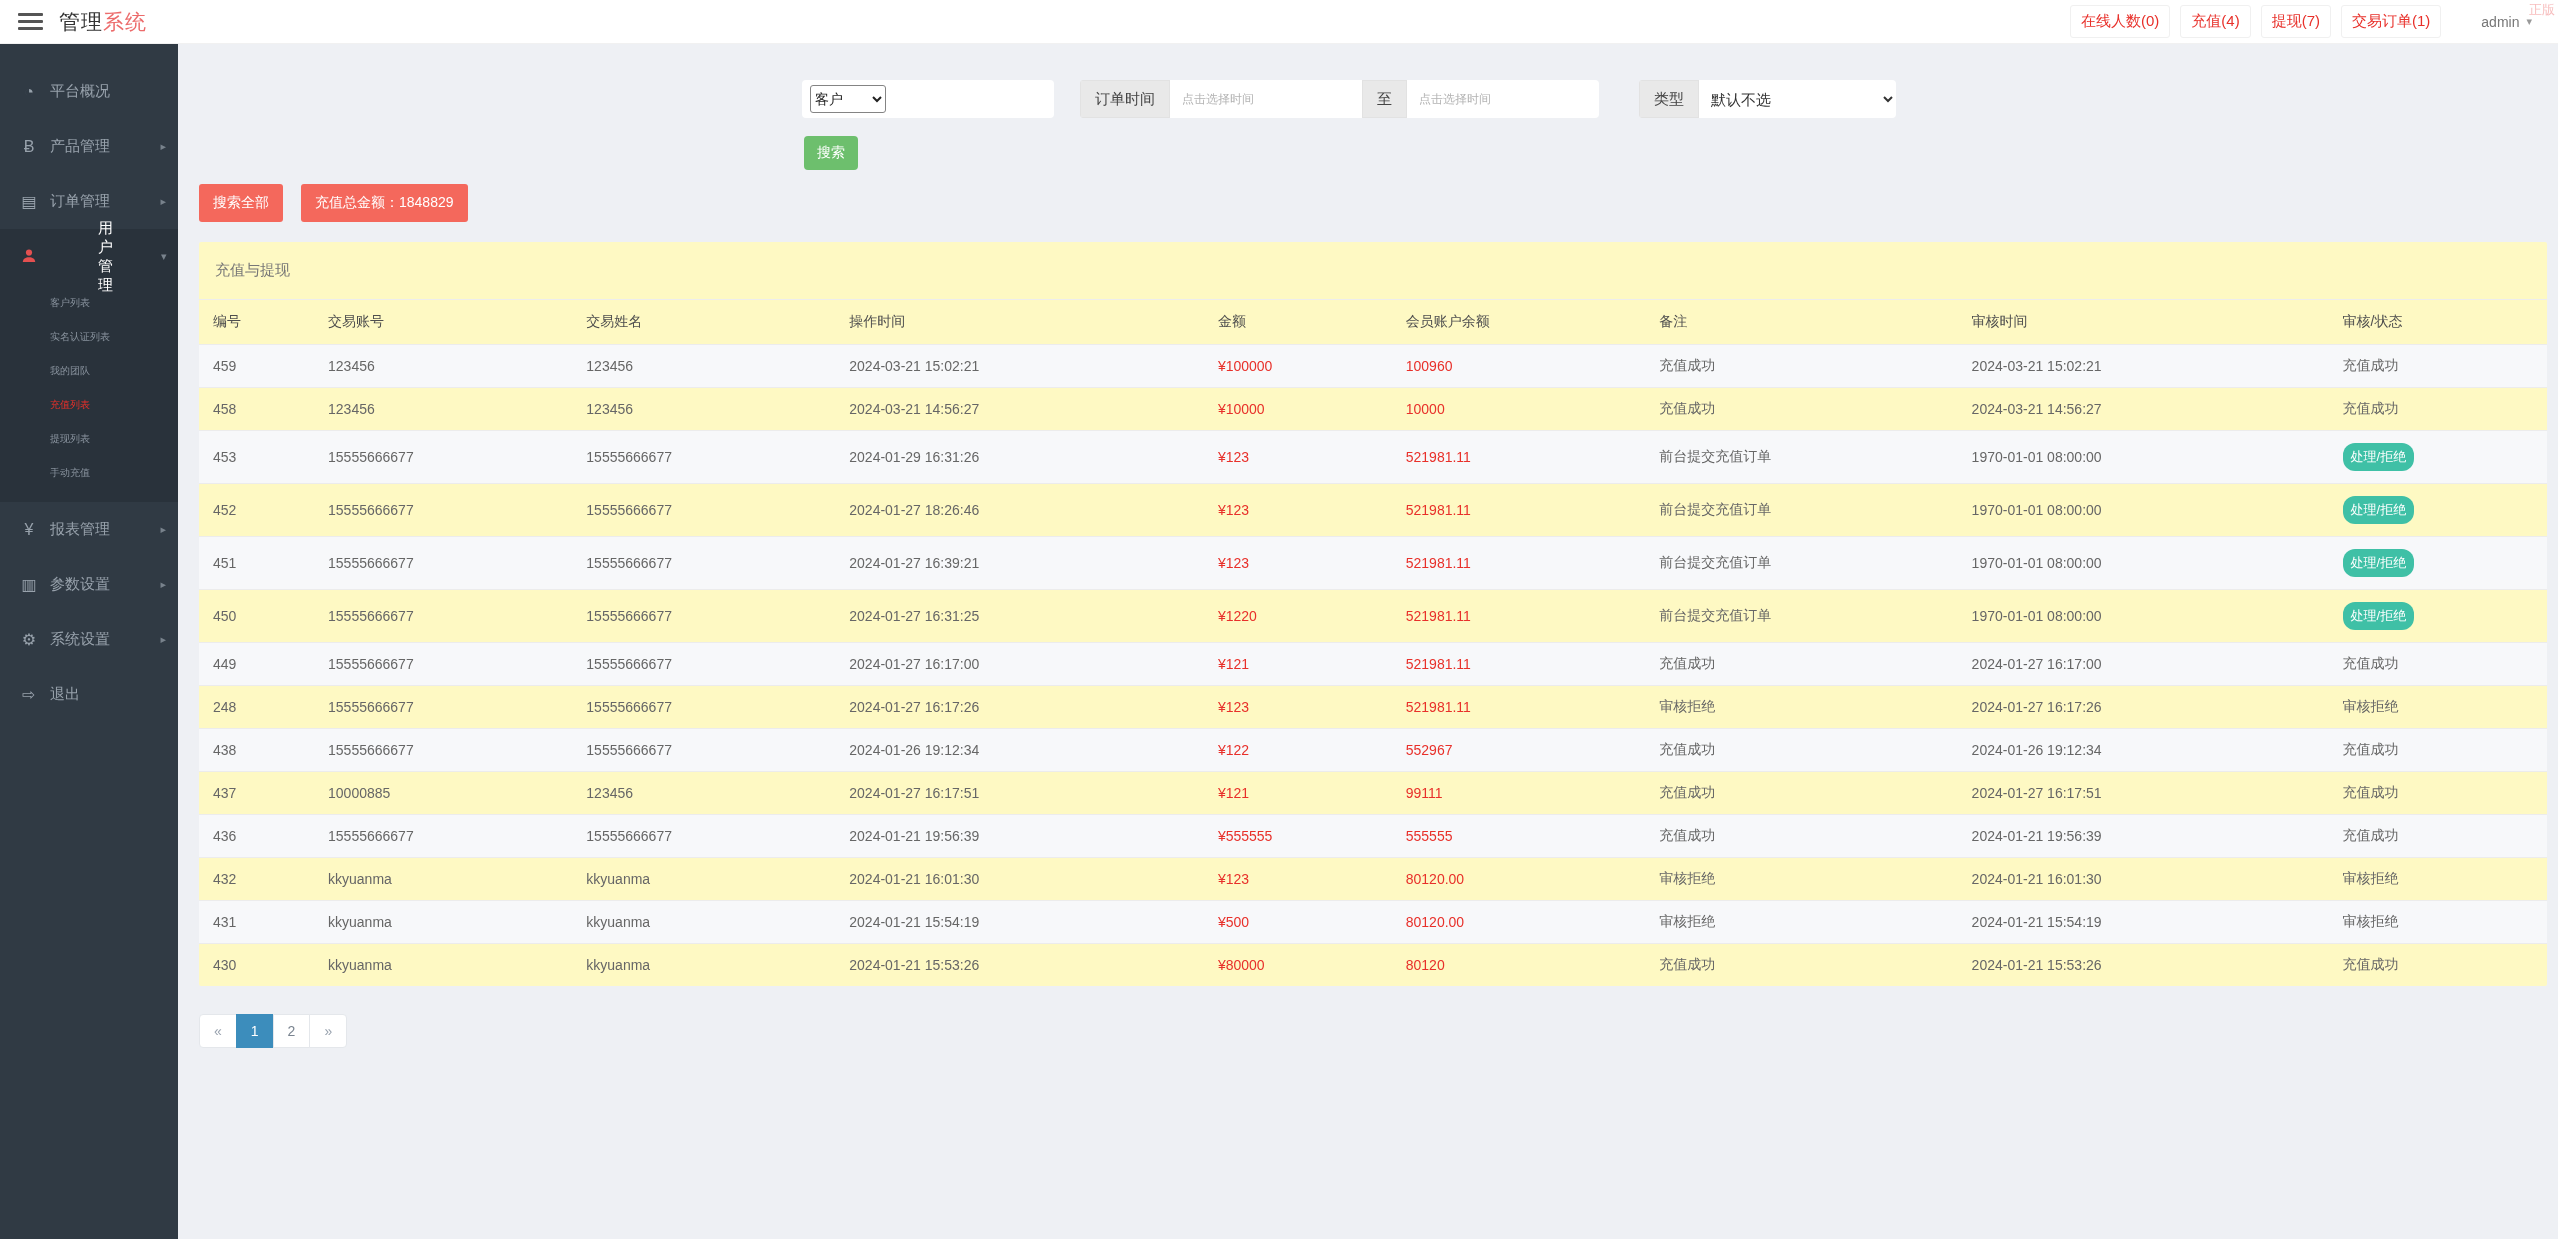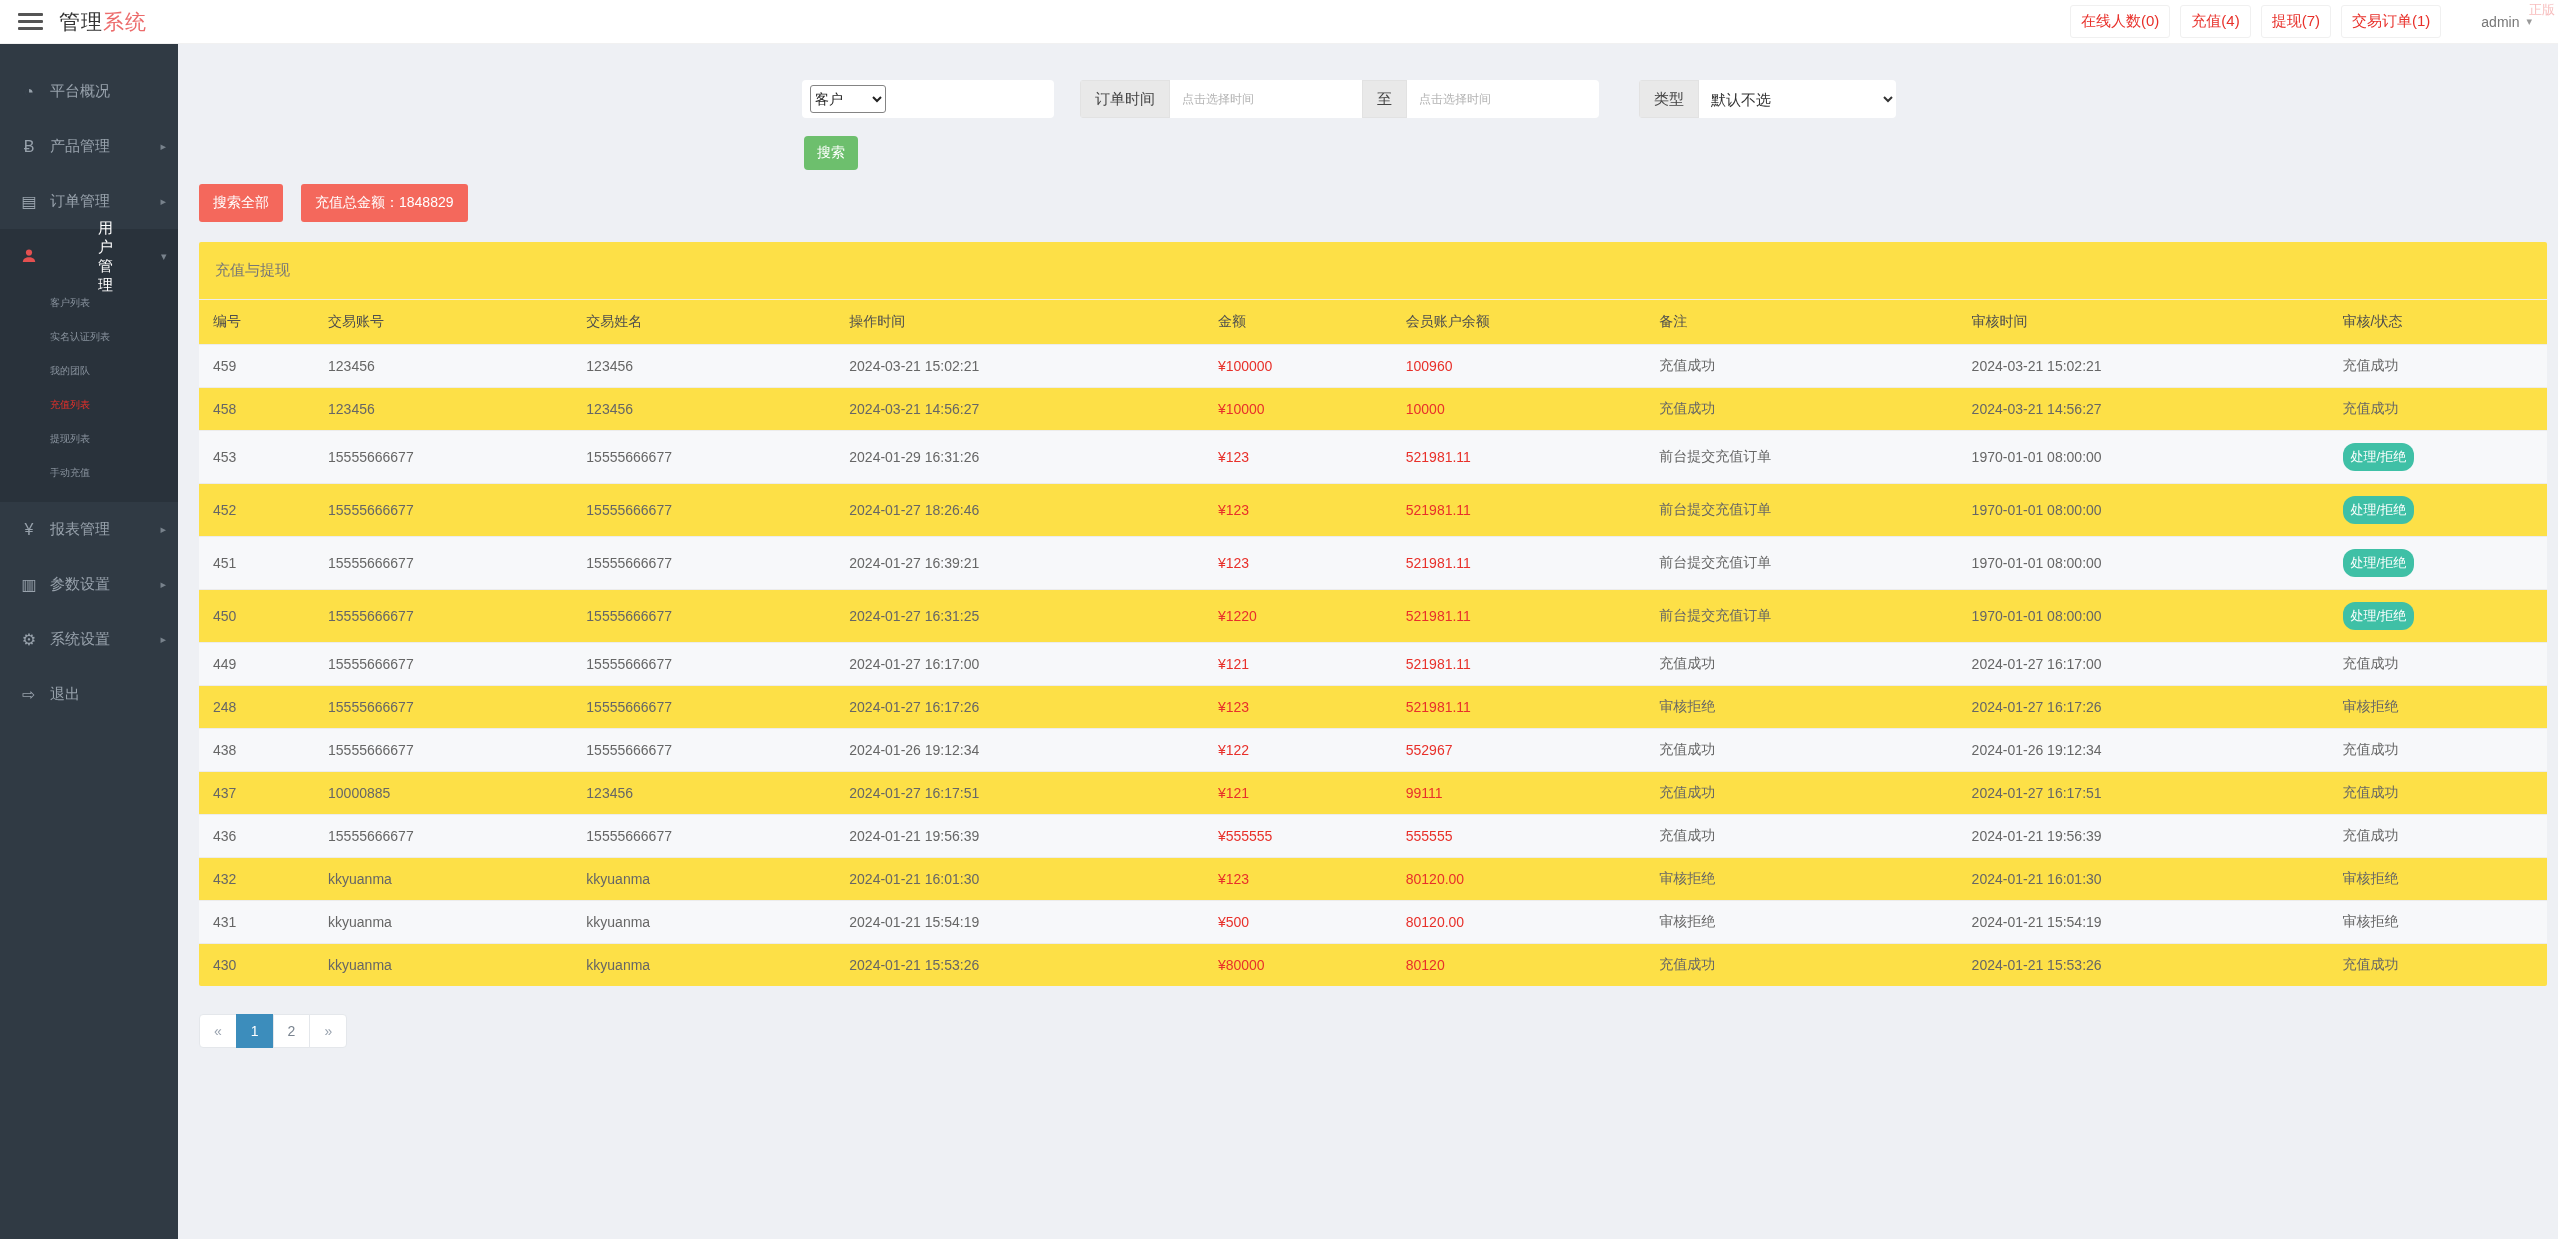--- a/index.html
+++ b/index.html
@@ -53,21 +53,21 @@
   input.time { width:192px; border:none; outline:none; background:#fff; padding:0 12px; font-size:12px; color:#0369a1; }
   input.time::placeholder { color:#b3b3b3; }
   select.type { width:197px; border:none; outline:none; background:#fff; font-size:15px; color:#333; padding:0 8px; }
   .search-row { margin-top:18px; }
   .btn-search { margin-left:605px; background:#6dbf6d; color:#fff; border:none; border-radius:4px;
                 font-size:14px; padding:8px 13px; cursor:pointer; }
   .actions-row { margin-top:14px; display:flex; gap:18px; }
   .btn-red { background:#f4685c; color:#fff; border:none; border-radius:3px; font-size:14px;
              padding:10px 14px; cursor:pointer; white-space:nowrap; }
   
-  .panel { margin-top:20px; background:#fde047; border-radius:2px; }
+  .panel { margin-top:20px; background:#fef9c3; border-radius:2px; }
   .panel-header { padding:19px 16px; color:#777; font-size:15px; border-bottom:1px solid #ededed; }
   table { width:100%; border-collapse:collapse; font-size:14px; color:#666; table-layout:fixed; }
   thead th { text-align:left; font-weight:normal; color:#4e4e4e; padding:13px 8px 13px 14px; }
   tbody td { padding:12px 8px 12px 14px; border-top:1px solid #ececec;
              overflow:hidden; text-overflow:ellipsis; white-space:nowrap; }
   tbody tr:nth-child(odd) { background:#f7f8fa; }
   td.red { color:#e8302a; }
   .status-btn { background:#3fc0a6; color:#fff; border-radius:12px; padding:5px 8px;
                 font-size:13px; display:inline-block; cursor:pointer; }
   

